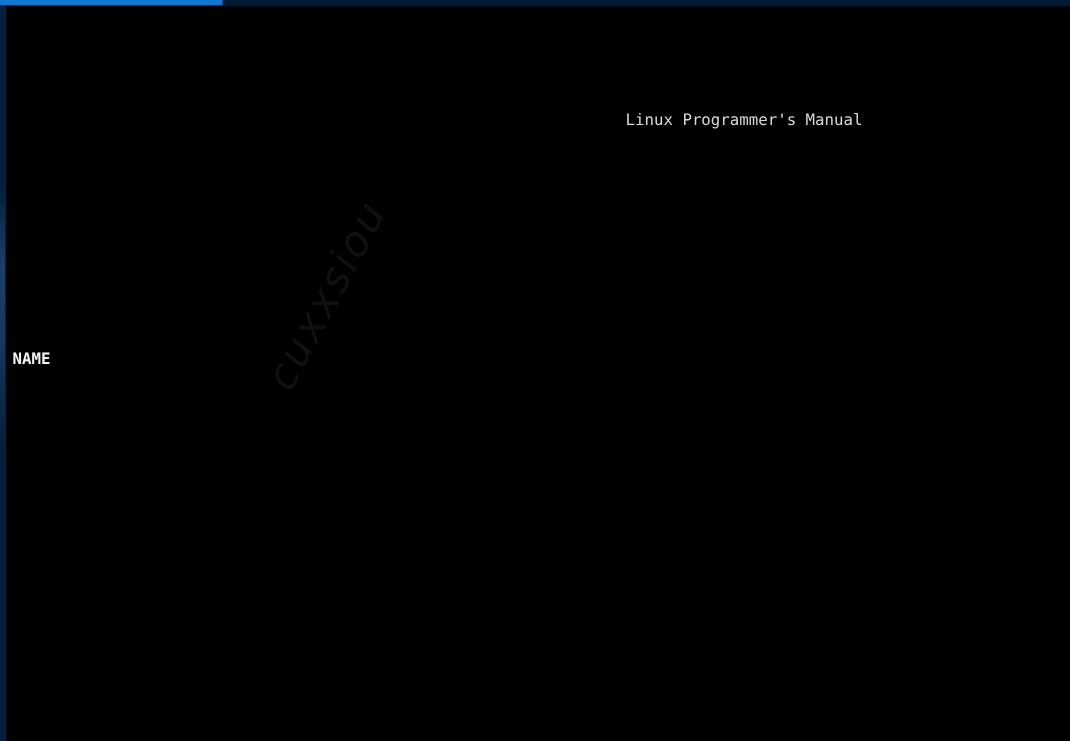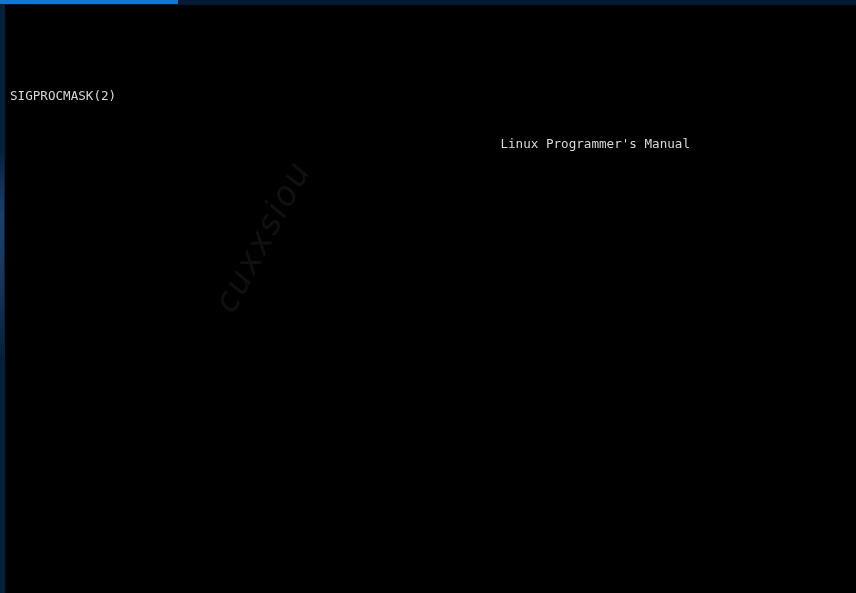--- a/index.html
+++ b/index.html
@@ -108,45 +108,45 @@
   .line.blank { color: transparent; }
   .hdr { color: #d8d8d8; }
   .sect { font-weight: bold; color: #f2f2f2; }
   b { font-weight: bold; color: #f4f4f4; }
   .hdr-row {
     display: flex;
     justify-content: flex-start;
     padding-left: 10px;
     height: 21.2px;
   }
-  .hdr-right { margin-left: auto; padding-right: 166px; margin-top: 48px; }
+  .hdr-right { margin-left: auto; padding-right: 166px; }
 </style>
 </head>
 <body>
 
 <div id="terminal">
 
   <div id="top-bar"></div>
   <div id="top-bar-active"></div>
   <div id="left-bar"></div>
   <div id="left-bar-glow"></div>
 
   <div id="wm-diag">cuxxsiou</div>
 
   <div id="page">
 
     
     <div class="hdr-row">
-      <span class="hdr">SIGPROCMASK(2)</span>
       <span class="hdr hdr-right">Linux Programmer's Manual</span>
     </div>
 
     <div class="line blank"> </div>
 
     
+    <div class="line"><b class="sect">NAME</b></div>
 
     <div class="line blank"> </div>
 
     
     
 
     
 
     
 

